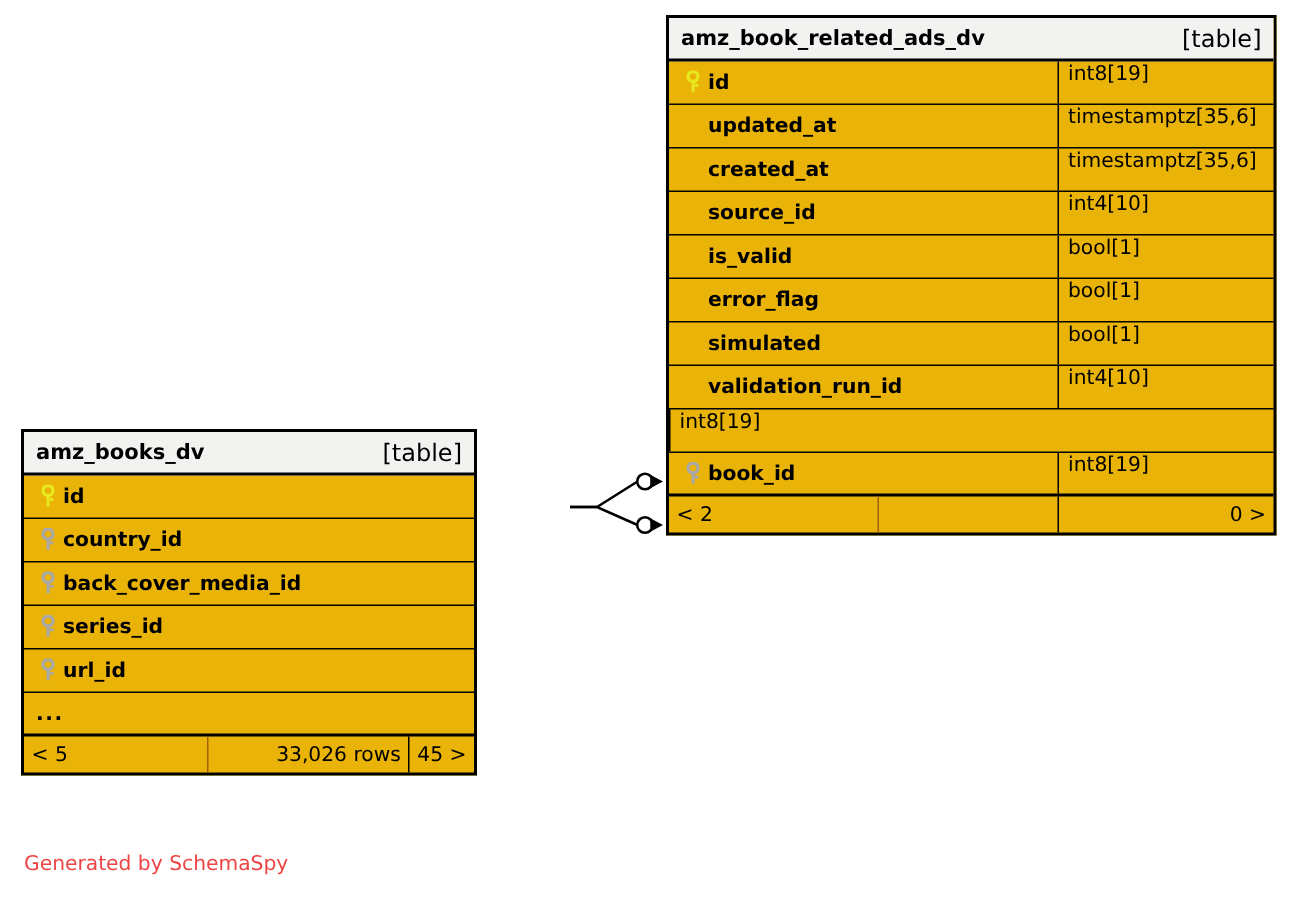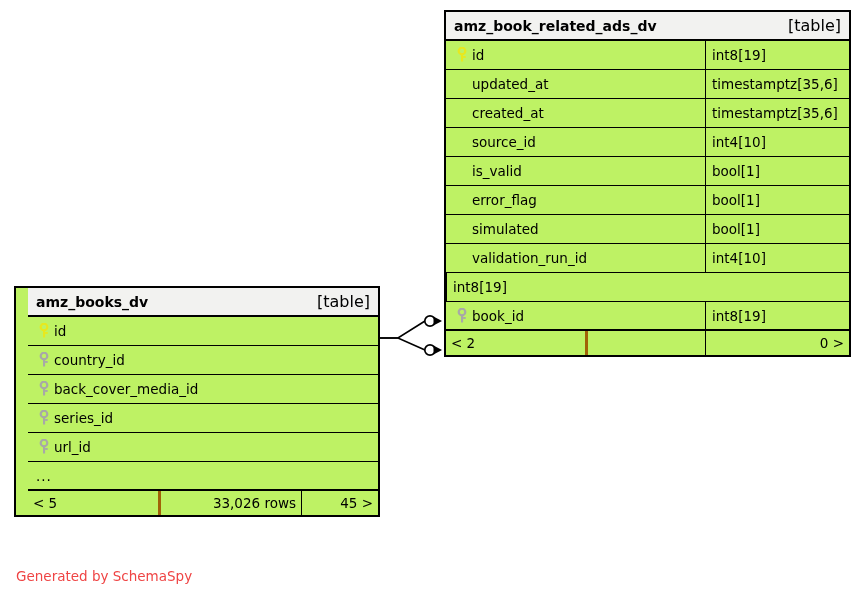--- a/index.html
+++ b/index.html
@@ -16,21 +16,21 @@
   }
 
   .canvas {
     position: absolute;
     inset: 0;
   }
 
   
   .entity {
     position: absolute;
-    background: #bef264;
+    background: #eab308;
     border: 2px solid #000000;
     box-sizing: border-box;
     border-collapse: collapse;
   }
 
   .entity-header {
     display: flex;
     align-items: center;
     justify-content: space-between;
     background: #f2f2f0;
@@ -63,30 +63,31 @@
 
   .cell-name {
     display: flex;
     align-items: center;
     box-sizing: border-box;
     padding-left: 6px;
     overflow: hidden;
   }
   .cell-type {
     display: flex;
-    align-items: center;
+    align-items: flex-start;
     box-sizing: border-box;
     padding-left: 6px;
     border-left: 1px solid #000000;
     overflow: hidden;
   }
   .col-label {
     font-size: 13.5px;
     color: #000000;
     white-space: nowrap;
+    font-weight: bold;
   }
   .type-label {
     font-size: 13.5px;
     color: #000000;
     white-space: nowrap;
   }
 
   
   .key-slot {
     width: 20px;
@@ -113,29 +114,28 @@
   .foot-cell {
     display: flex;
     align-items: center;
     box-sizing: border-box;
     font-size: 13.5px;
     color: #000000;
     padding: 0 5px;
     white-space: nowrap;
   }
   .foot-left { justify-content: flex-start; }
-  .foot-mid  { justify-content: flex-end; border-left: 3px solid #a16207; }
+  .foot-mid  { justify-content: flex-end; border-left: 1px solid #a16207; }
   .foot-right{ justify-content: flex-end; border-left: 1px solid #000000; }
 
   
   #entity-books {
     left: 14px;
     top: 286px;
-    width: 366px;
-    padding-left: 12px;
+    width: 304px;
   }
   #entity-books .cell-name { width: 100%; }
   #entity-books .foot-left  { width: 130px; }
   #entity-books .foot-mid   { width: 143px; }
   #entity-books .foot-right { flex: 1; }
 
   #entity-ads {
     left: 444px;
     top: 10px;
     width: 407px;

